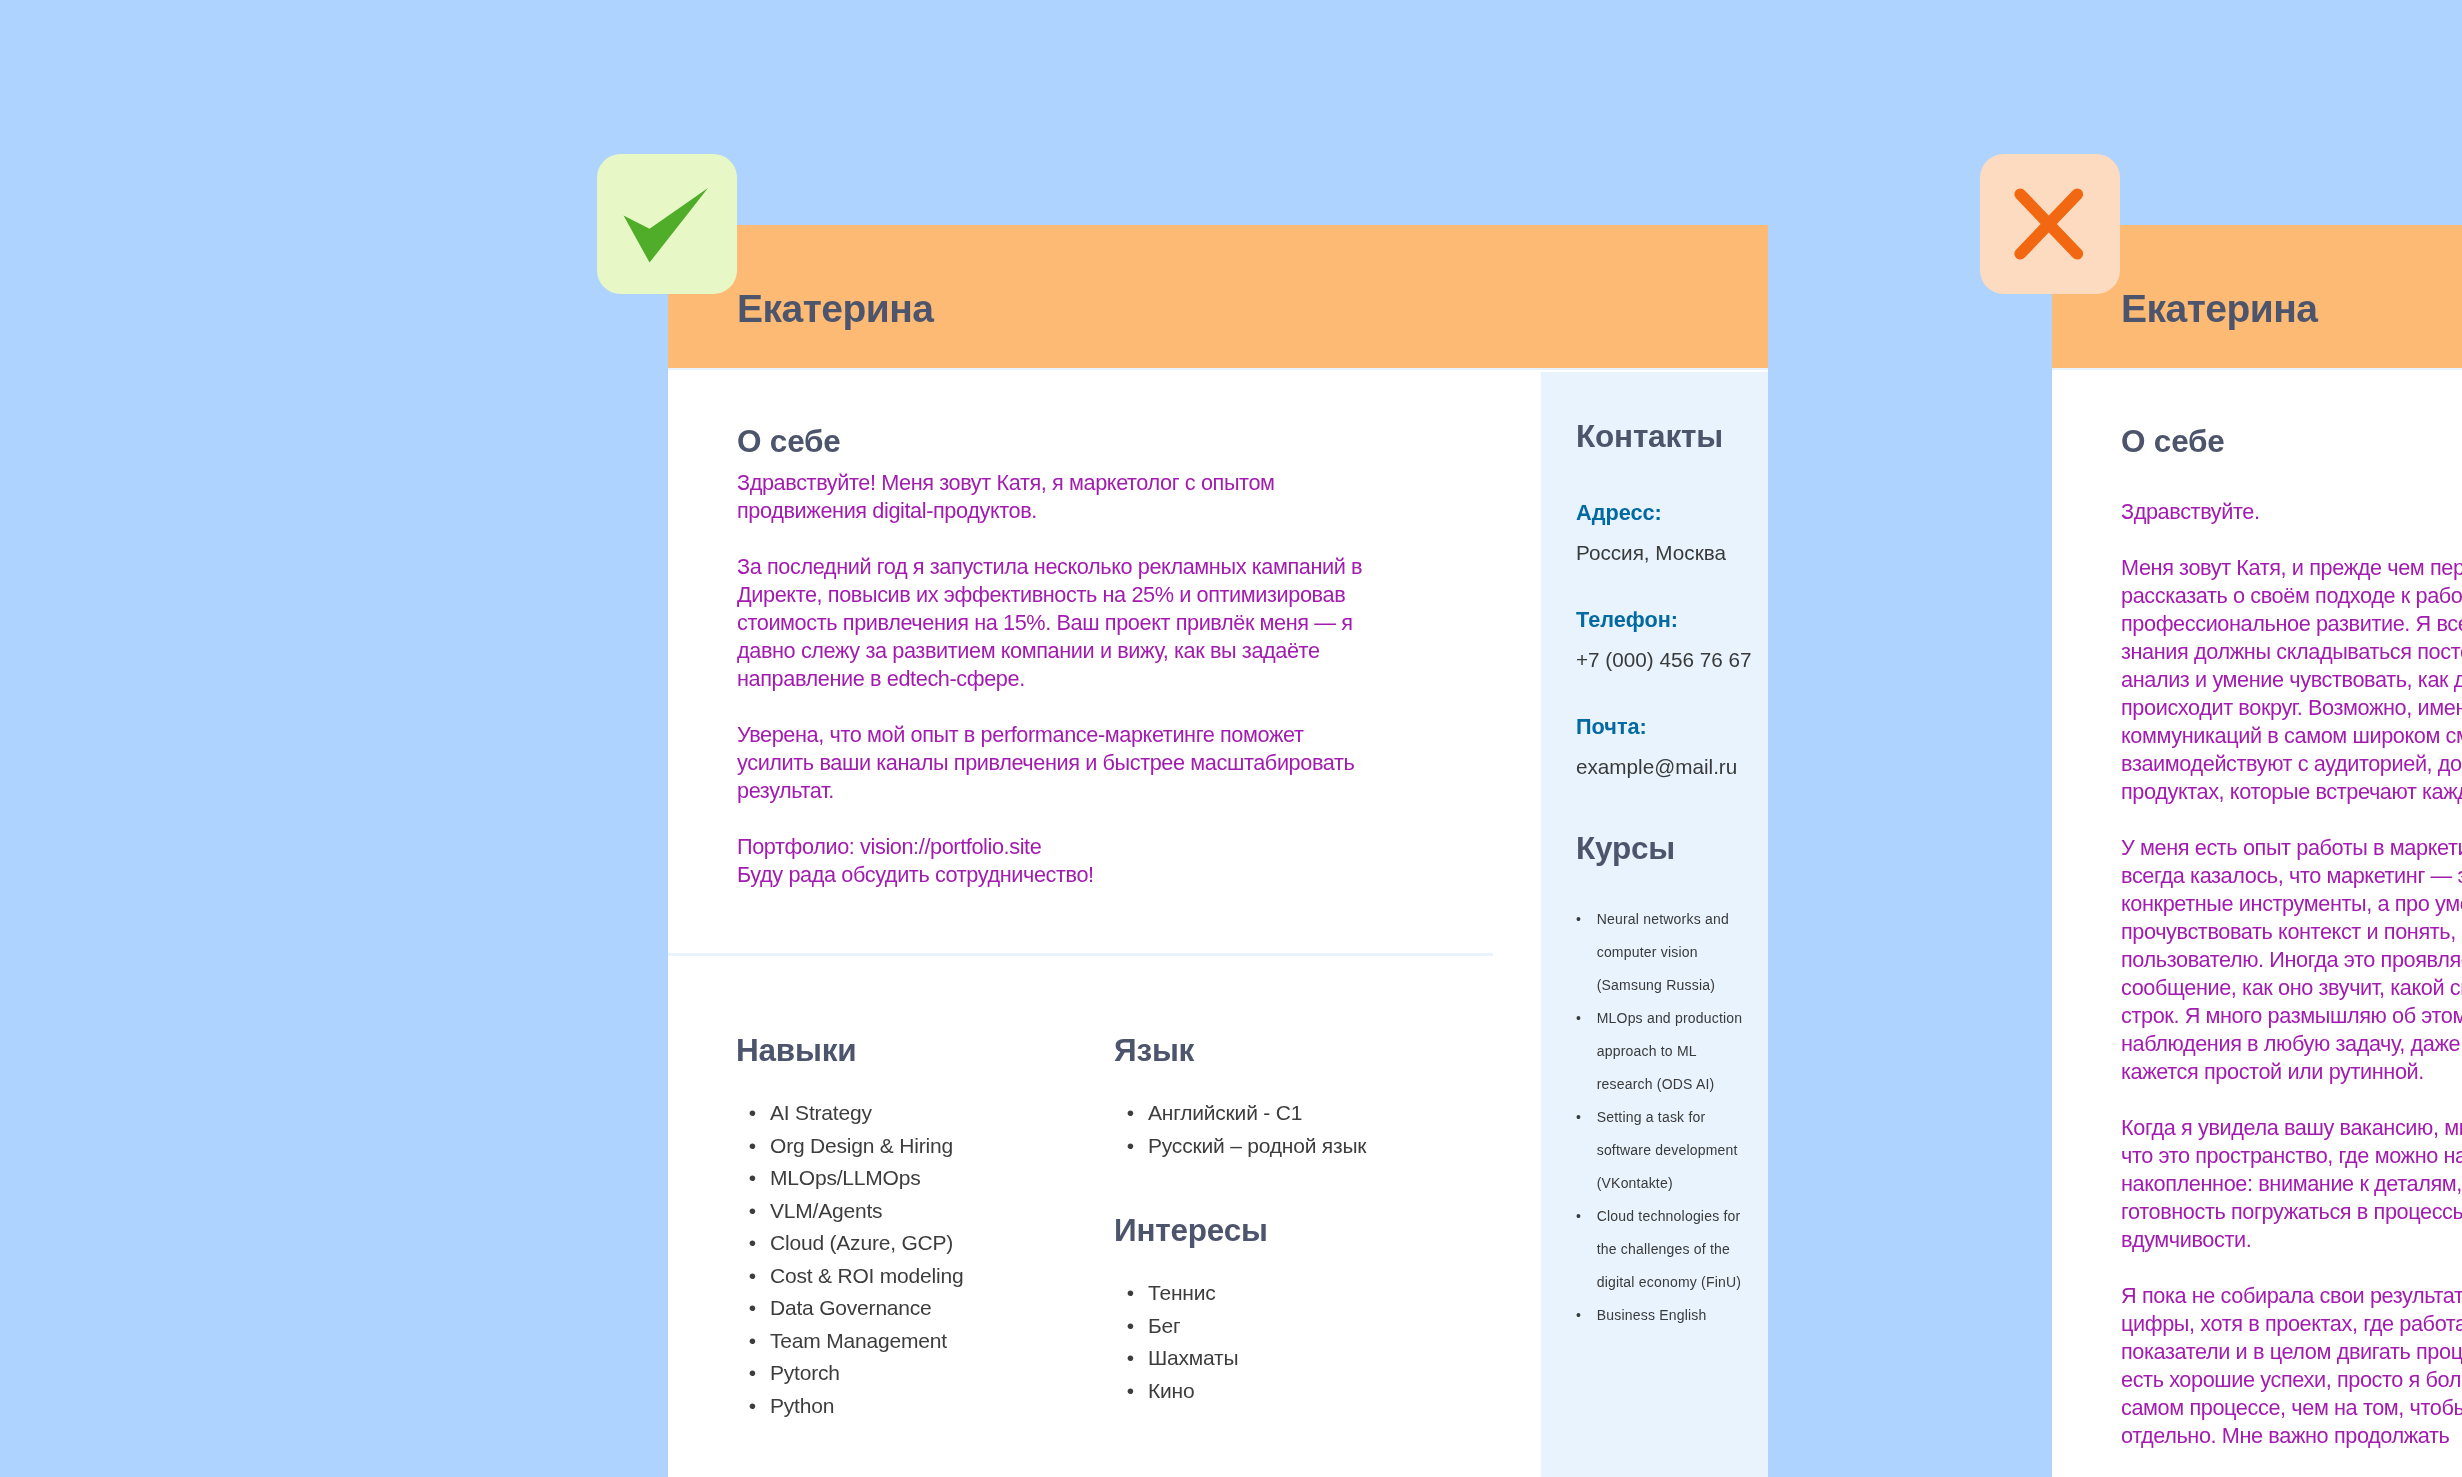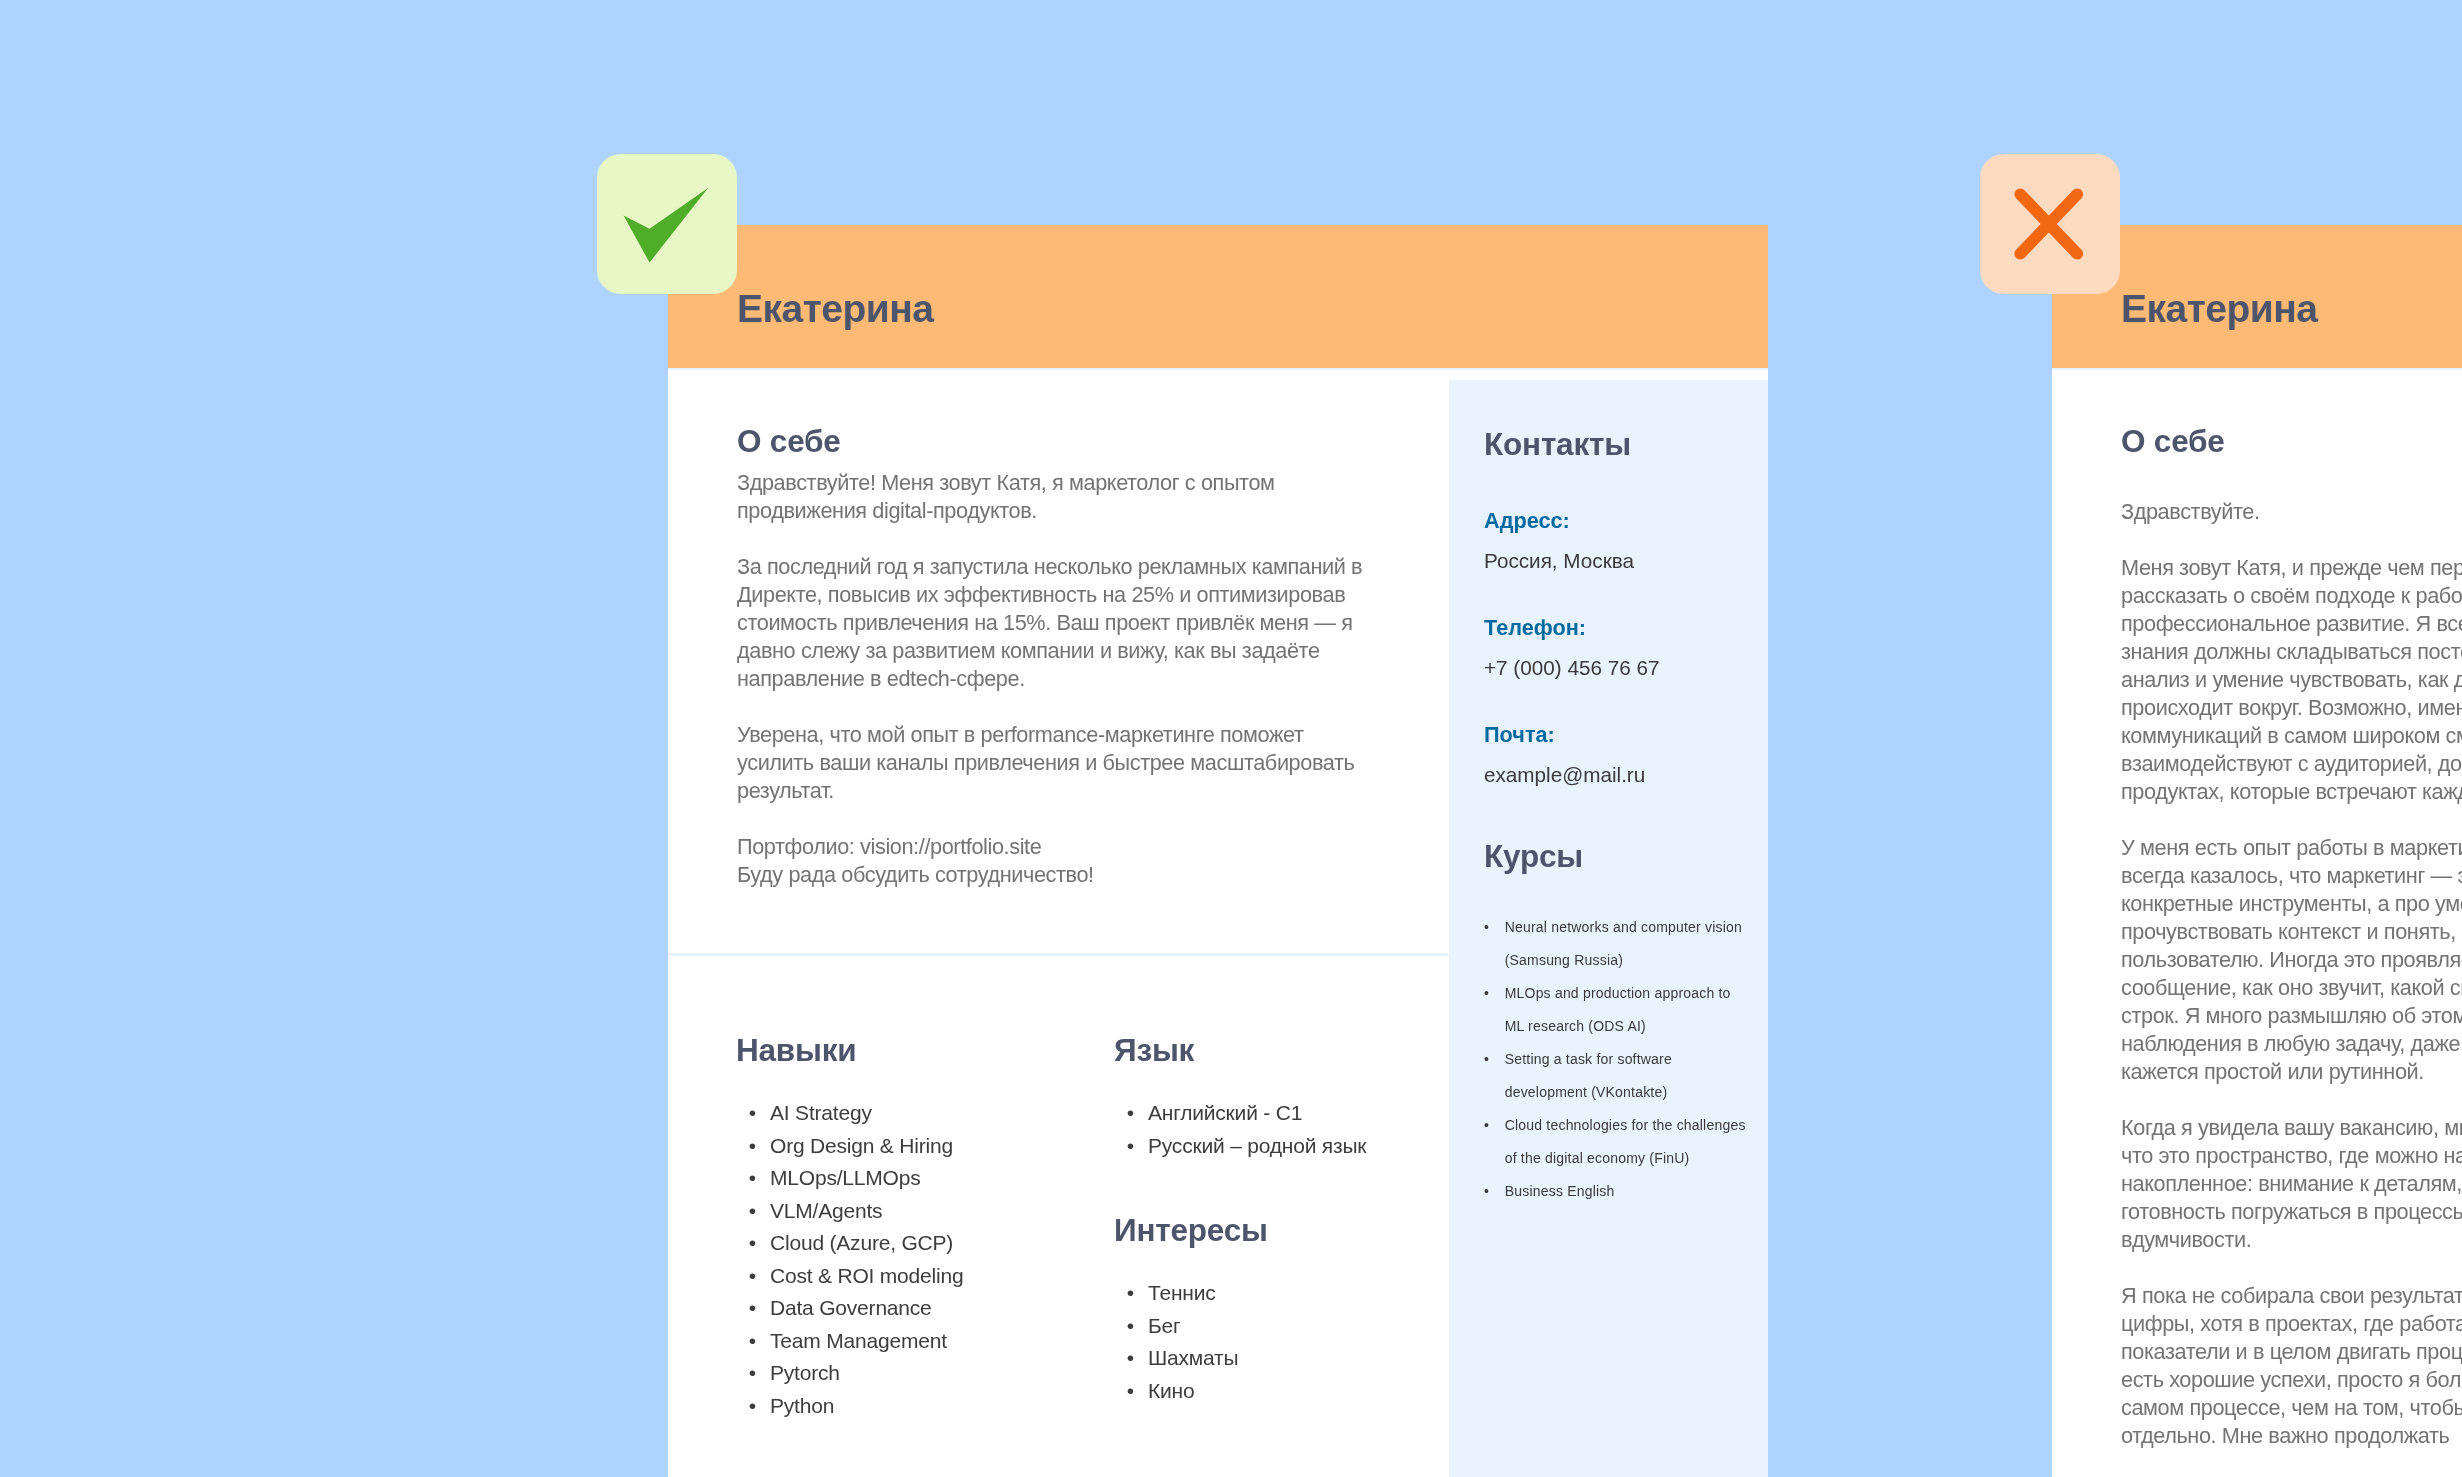--- a/index.html
+++ b/index.html
@@ -40,42 +40,41 @@
 
   .main {
     position: absolute;
     left: 0; top: 147px;
     width: 751px;
     bottom: 0;
   }
   .sidebar {
     position: absolute;
     right: 0; top: 147px;
-    width: 319px;
+    width: 227px;
     bottom: 0;
     padding: 49px 14.8px 0 35px;
-    margin-top: 8px;
   }
   .card.good .sidebar { background: #E8F3FE; }
 
   .section-title {
     font-size: 31.5px;
     font-weight: bold;
     color: #4D556D;
     line-height: 1;
     letter-spacing: -0.2px;
   }
   .about {
     padding: 54px 39px 0 69px;
   }
   .about .section-title { margin-bottom: 11.8px; }
   .about p {
     font-size: 21.7px;
     line-height: 28px;
-    color: #737373;
+    color: #a21caf;
     margin-bottom: 28px;
     letter-spacing: -0.4px;
   }
   .about p.tight { margin-bottom: 0; }
 
   .about-divider {
     position: absolute;
     left: 0;
     width: 825px;
     top: 581px;

